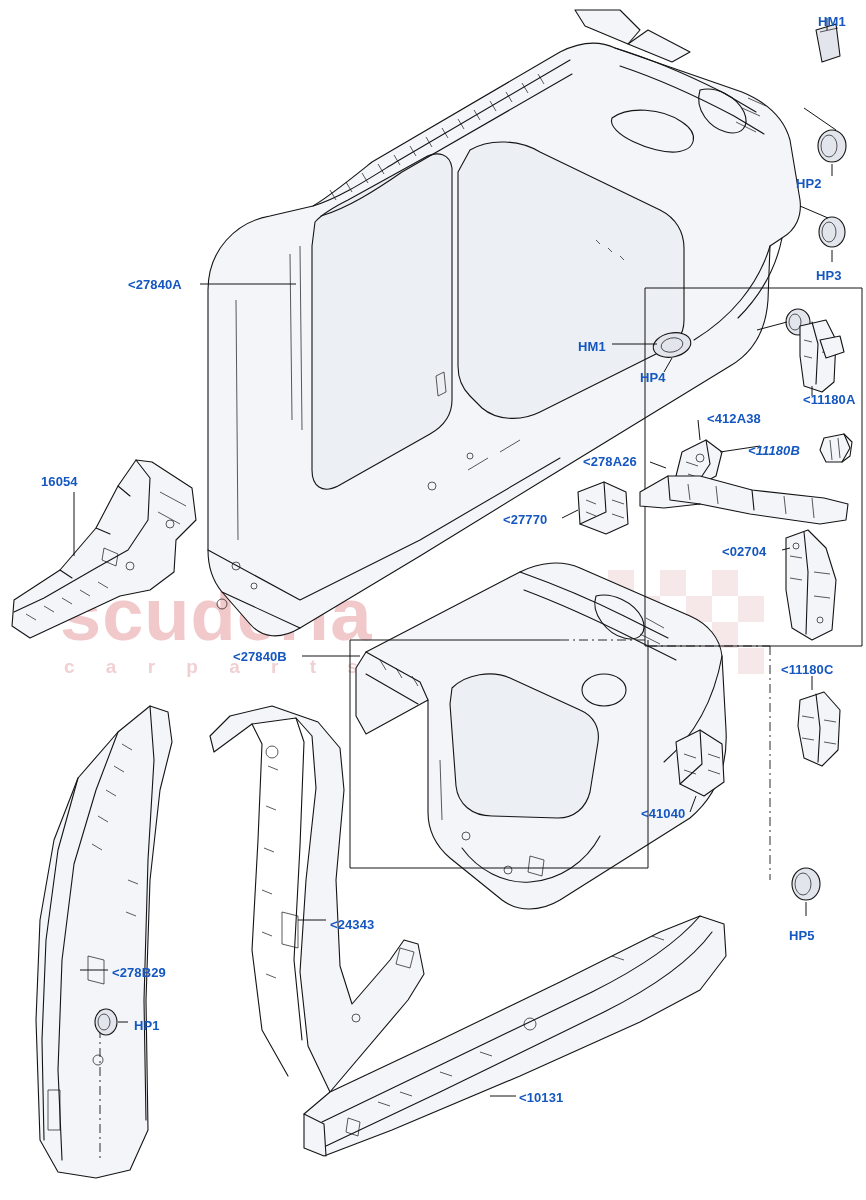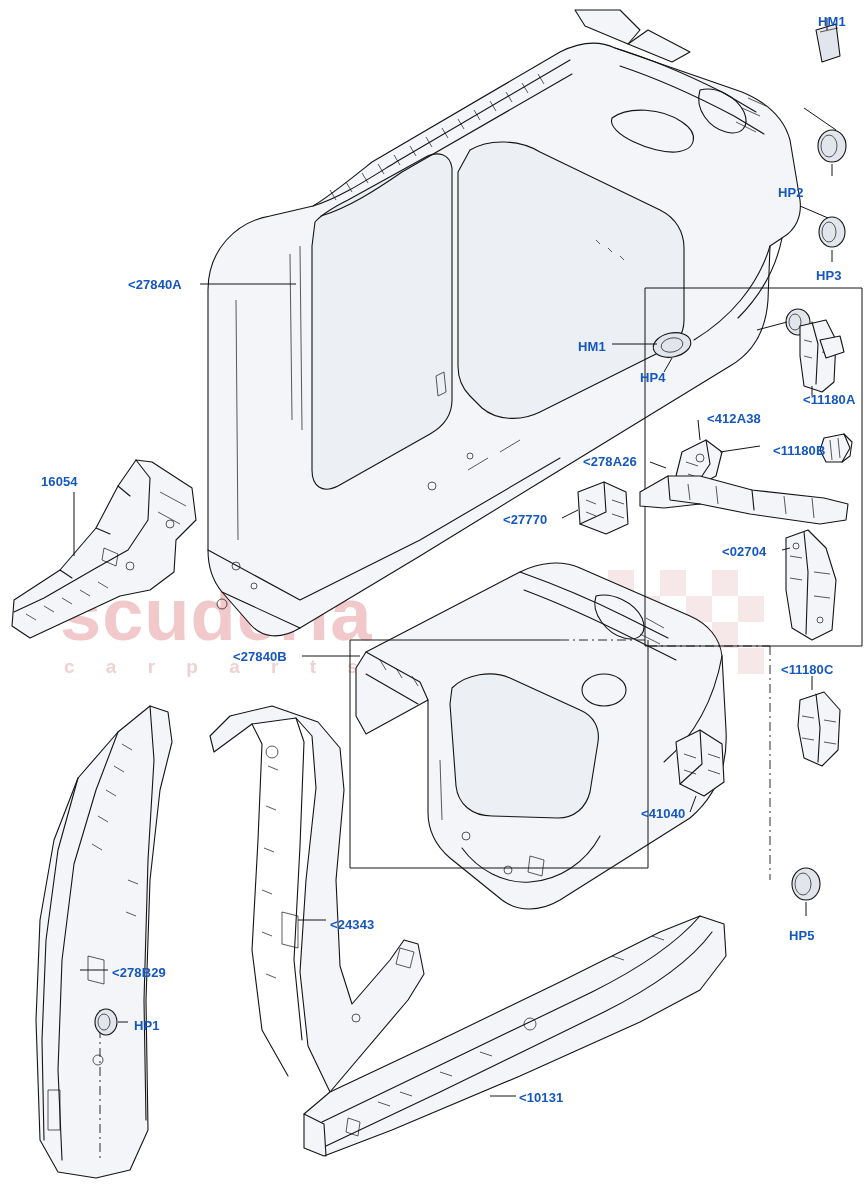--- a/index.html
+++ b/index.html
@@ -447,28 +447,28 @@
       <path class="lead" d="M696 796 L690 812"></path>
       <path class="lead" d="M806 902 L806 916"></path>
       <path class="lead" d="M298 920 L326 920"></path>
       <path class="lead" d="M80 970 L108 970"></path>
       <path class="lead" d="M118 1022 L128 1022"></path>
       <path class="lead" d="M490 1096 L516 1096"></path>
     </g>
   </svg>
 
   <div class="label" style="left:818px; top:14px;">HM1</div>
-  <div class="label" style="left:778px; top:176px;margin-top:9px;">HP2</div>
+  <div class="label" style="left:796px; top:176px;">HP2</div>
   <div class="label" style="left:816px; top:268px;">HP3</div>
   <div class="label" style="left:128px; top:277px;">&lt;27840A</div>
   <div class="label" style="left:578px; top:339px;">HM1</div>
   <div class="label" style="left:774px; top:392px;margin-left:29px;">&lt;11180A</div>
   <div class="label" style="left:620px; top:370px;padding-left:20px;">HP4</div>
   <div class="label" style="left:663px; top:411px;margin-left:44px;">&lt;412A38</div>
-  <div class="label" style="left:773px; top:443px;">&lt;11180B</div>
+  <div class="label" style="left:748px; top:443px;font-style:italic;">&lt;11180B</div>
   <div class="label" style="left:583px; top:454px;">&lt;278A26</div>
   <div class="label" style="left:41px; top:474px;text-align:center;">16054</div>
   <div class="label" style="left:503px; top:512px;">&lt;27770</div>
   <div class="label" style="left:722px; top:544px;">&lt;02704</div>
   <div class="label" style="left:233px; top:649px;">&lt;27840B</div>
   <div class="label" style="left:781px; top:662px;text-align:right;">&lt;11180C</div>
   <div class="label" style="left:641px; top:806px;">&lt;41040</div>
   <div class="label" style="left:789px; top:928px;">HP5</div>
   <div class="label" style="left:330px; top:917px;">&lt;24343</div>
   <div class="label" style="left:112px; top:965px;">&lt;278B29</div>

